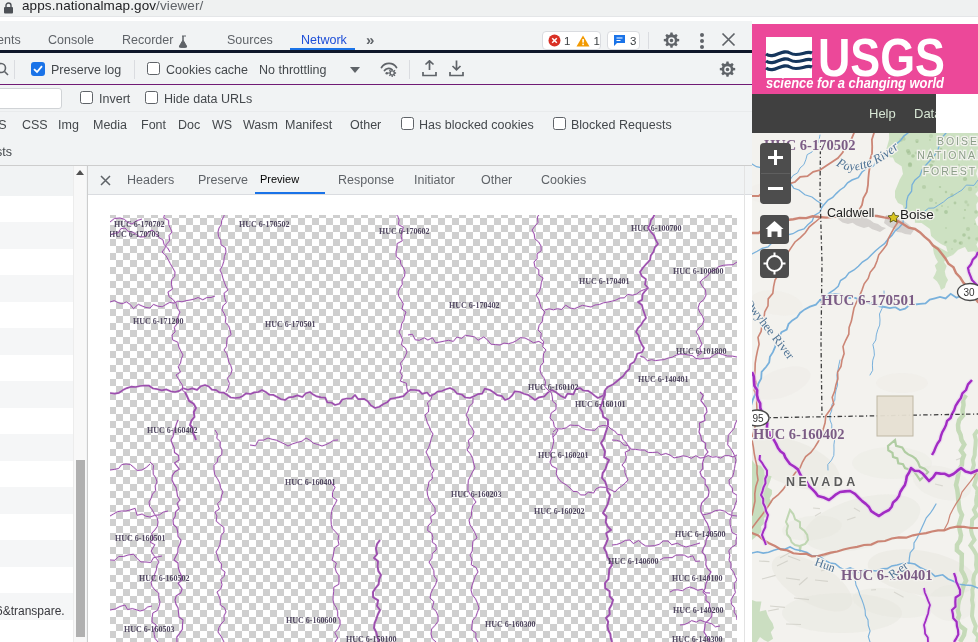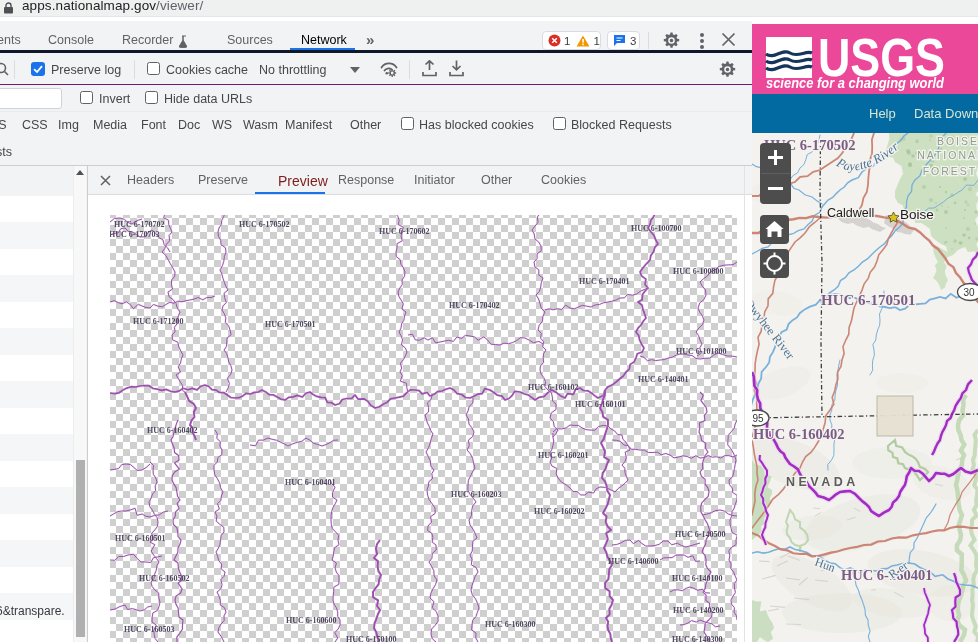--- a/index.html
+++ b/index.html
@@ -20,21 +20,21 @@
 #stripes { left:0; top:30px; width:73px; bottom:0; background:repeating-linear-gradient(180deg,#ffffff 0px,#ffffff 26.5px,#f5f6f7 26.5px,#f5f6f7 53px); }
 #lefturl { left:-4px; top:438px; font-size:12px; color:#38383d; white-space:nowrap; }
 #sbtrack { left:73px; top:0; width:13px; bottom:0; background:#f8f8f8; border-left:1px solid #ececec; }
 #sbthumb { left:2px; top:294px; width:9px; height:177px; background:#b0b0b0; }
 #paneld { left:87px; top:150px; width:1px; bottom:0; background:#cdcdcd; }
 #rpane { left:88px; top:150px; width:664px; bottom:0; background:#fff; }
 #ptabs { left:0; top:0; width:664px; height:29px; background:#f1f3f4; border-bottom:1px solid #dadce0; }
 #pimg { left:22px; top:49px; width:627px; height:427px; }
 #page { left:752px; top:16px; width:226px; height:626px; background:#ffffff; }
 #bluehdr { left:0; top:8px; width:226px; height:70px; background:#ec4899; }
-#greenbar { left:0; top:78px; width:226px; height:39px; background:#0369a1; overflow:hidden; }
+#greenbar { left:0; top:78px; width:184px; height:39px; background:#404040; overflow:hidden; }
 #greenbar div { position:absolute; top:12px; font-size:13px; color:#d7e6d4; white-space:nowrap; }
 #mapwrap { left:0; top:117px; width:226px; height:509px; overflow:hidden; }
 </style></head>
 <body>
 <div class="abs" id="urlbar">
   <svg class="abs" style="left:3px;top:2px" width="11" height="12" viewBox="0 0 11 12">
       <rect x="1" y="5" width="9" height="6.5" rx="1" fill="#4d5156"></rect>
       <path d="M3 5 V3.5 a2.5 2.5 0 0 1 5 0 V5" fill="none" stroke="#4d5156" stroke-width="1.4"></path>
     </svg>
   <div class="abs" id="urltext">apps.nationalmap.gov<span>/viewer/</span></div>
@@ -43,21 +43,21 @@
 <div class="abs" id="devtools">
   <div class="abs" id="dtwhite"></div>
   <div class="abs" id="tabrow">
     <div class="abs dtxt" style="left:-3px;top:12px">ents</div>
     <div class="abs dtxt" style="left:48px;top:12px">Console</div>
     <div class="abs dtxt" style="left:122px;top:12px">Recorder</div>
     <svg class="abs" style="left:178px;top:14px" width="12" height="13" viewBox="0 0 12 13">
         <path d="M4 1 h4 M5 1 v4 l3.5 6 a1 1 0 0 1 -1 1.4 h-5 a1 1 0 0 1 -1 -1.4 L5 5 Z" fill="#5f6368" stroke="#5f6368" stroke-width="1"></path>
       </svg>
     <div class="abs dtxt" style="left:227px;top:12px">Sources</div>
-    <div class="abs" style="left:301px;top:12px;font-size:12.5px;color:#000000">Network</div>
+    <div class="abs" style="left:301px;top:12px;font-size:12.5px;color:#1d4ed8">Network</div>
     <div class="abs" style="left:290px;bottom:0;width:65px;height:2.5px;background:#1a73e8"></div>
     <div class="abs dtxt" style="left:366px;top:10px;font-size:15px;font-weight:bold">»</div>
     <div class="abs badge" style="left:542px;top:10px;width:59px">
       <svg style="margin-left:5px" width="13" height="13" viewBox="0 0 13 13">
           <circle cx="6.5" cy="6.5" r="6" fill="#d93025"></circle>
           <path d="M4.2 4.2 L8.8 8.8 M8.8 4.2 L4.2 8.8" stroke="#fff" stroke-width="1.5"></path>
         </svg>
       <span style="font-size:11.5px;color:#3c4043;margin-left:3px">1</span>
       <svg style="margin-left:6px" width="14" height="12" viewBox="0 0 14 12">
           <path d="M7 0.5 L13.5 11.5 H0.5 Z" fill="#f29900"></path>
@@ -162,21 +162,21 @@
   </div>
   <div class="abs" id="paneld"></div>
 
   <div class="abs" id="rpane">
     <div class="abs" id="ptabs">
       <svg class="abs" style="left:12px;top:9px" width="11" height="11" viewBox="0 0 11 11">
           <path d="M1 1 L10 10 M10 1 L1 10" stroke="#5f6368" stroke-width="1.5"></path>
         </svg>
       <div class="abs dtxt" style="left:39px;top:7px">Headers</div>
       <div class="abs dtxt" style="left:110px;top:7px">Preserve</div>
-      <div class="abs" style="left:190px;top:7px;font-size:14px;color:#7f1d1d">Preview</div>
+      <div class="abs" style="left:172px;top:7px;font-size:11px;color:#000000">Preview</div>
       <div class="abs dtxt" style="left:250px;top:7px">Response</div>
       <div class="abs dtxt" style="left:326px;top:7px">Initiator</div>
       <div class="abs dtxt" style="left:393px;top:7px">Other</div>
       <div class="abs dtxt" style="left:453px;top:7px">Cookies</div>
       <div class="abs" style="left:167px;bottom:0;width:70px;height:2.5px;background:#1a73e8"></div>
     </div>
     <div class="abs" style="left:656px;top:0;bottom:0;width:1px;background:#e3e3e3"></div>
     <div class="abs" id="pimg"><svg width="627" height="427" viewBox="0 0 627 427">
 <defs>
             <pattern id="chk" width="14" height="14" patternUnits="userSpaceOnUse" patternTransform="translate(-1,-4)">

